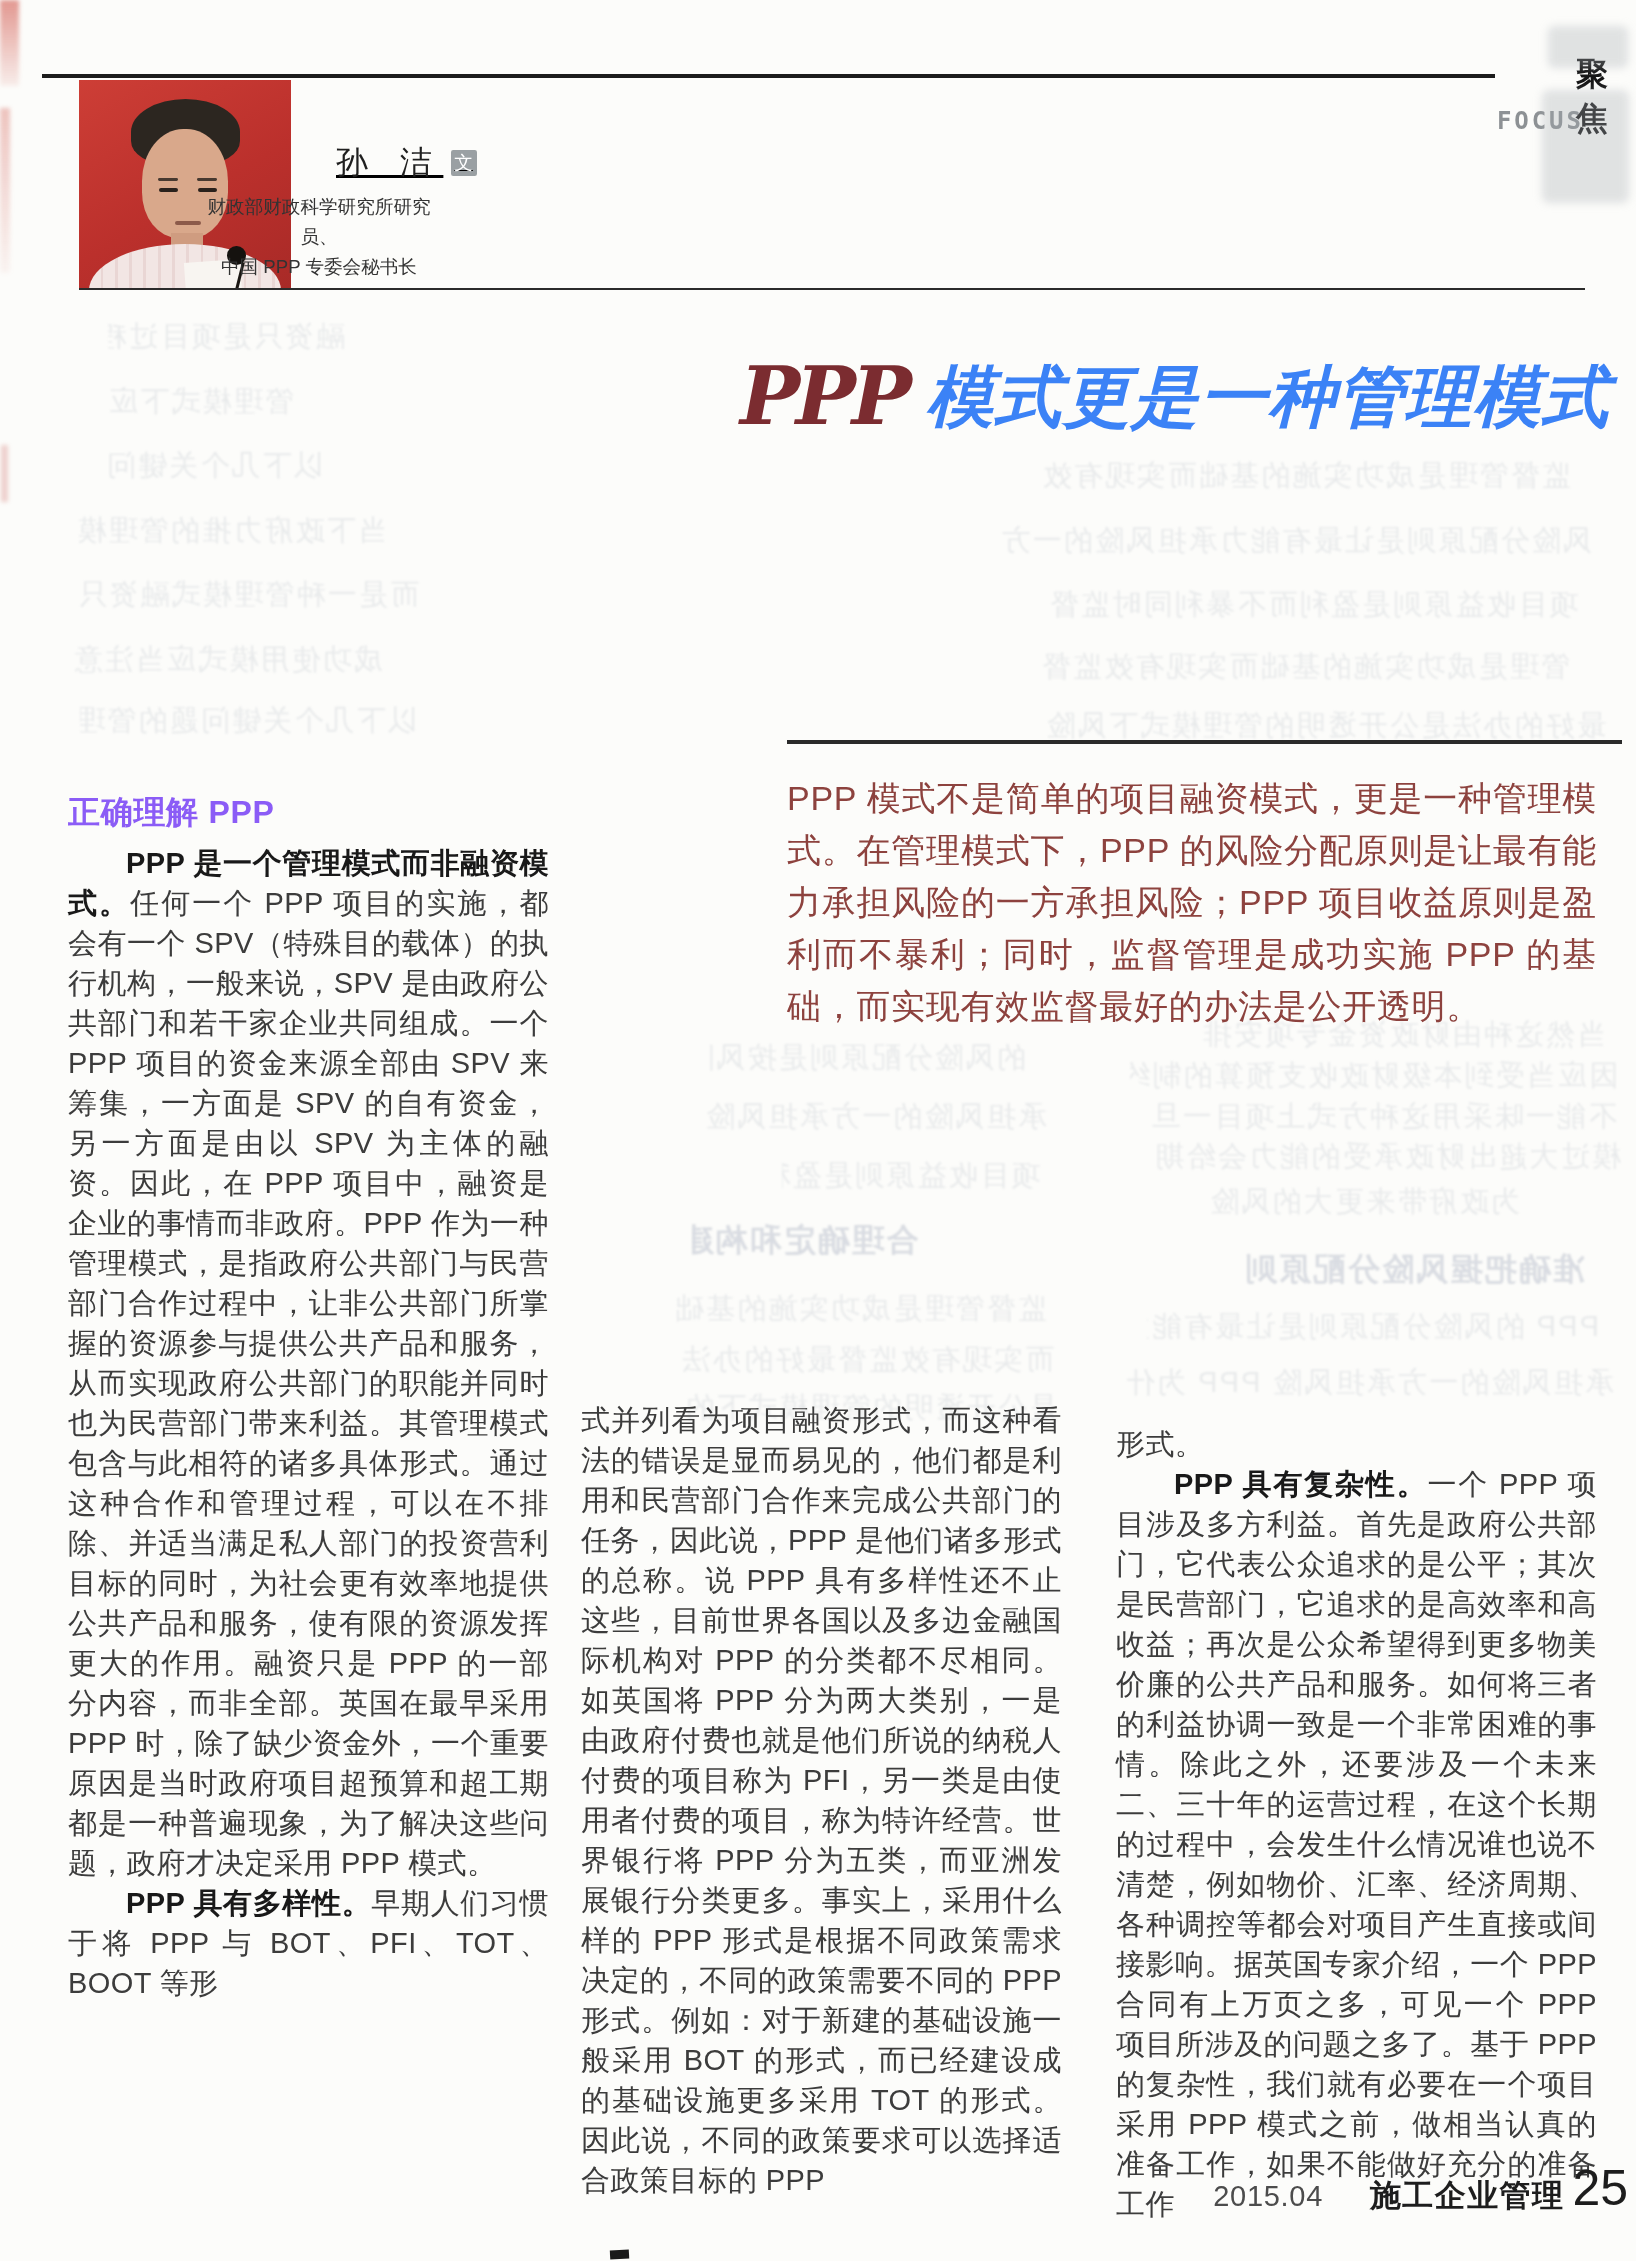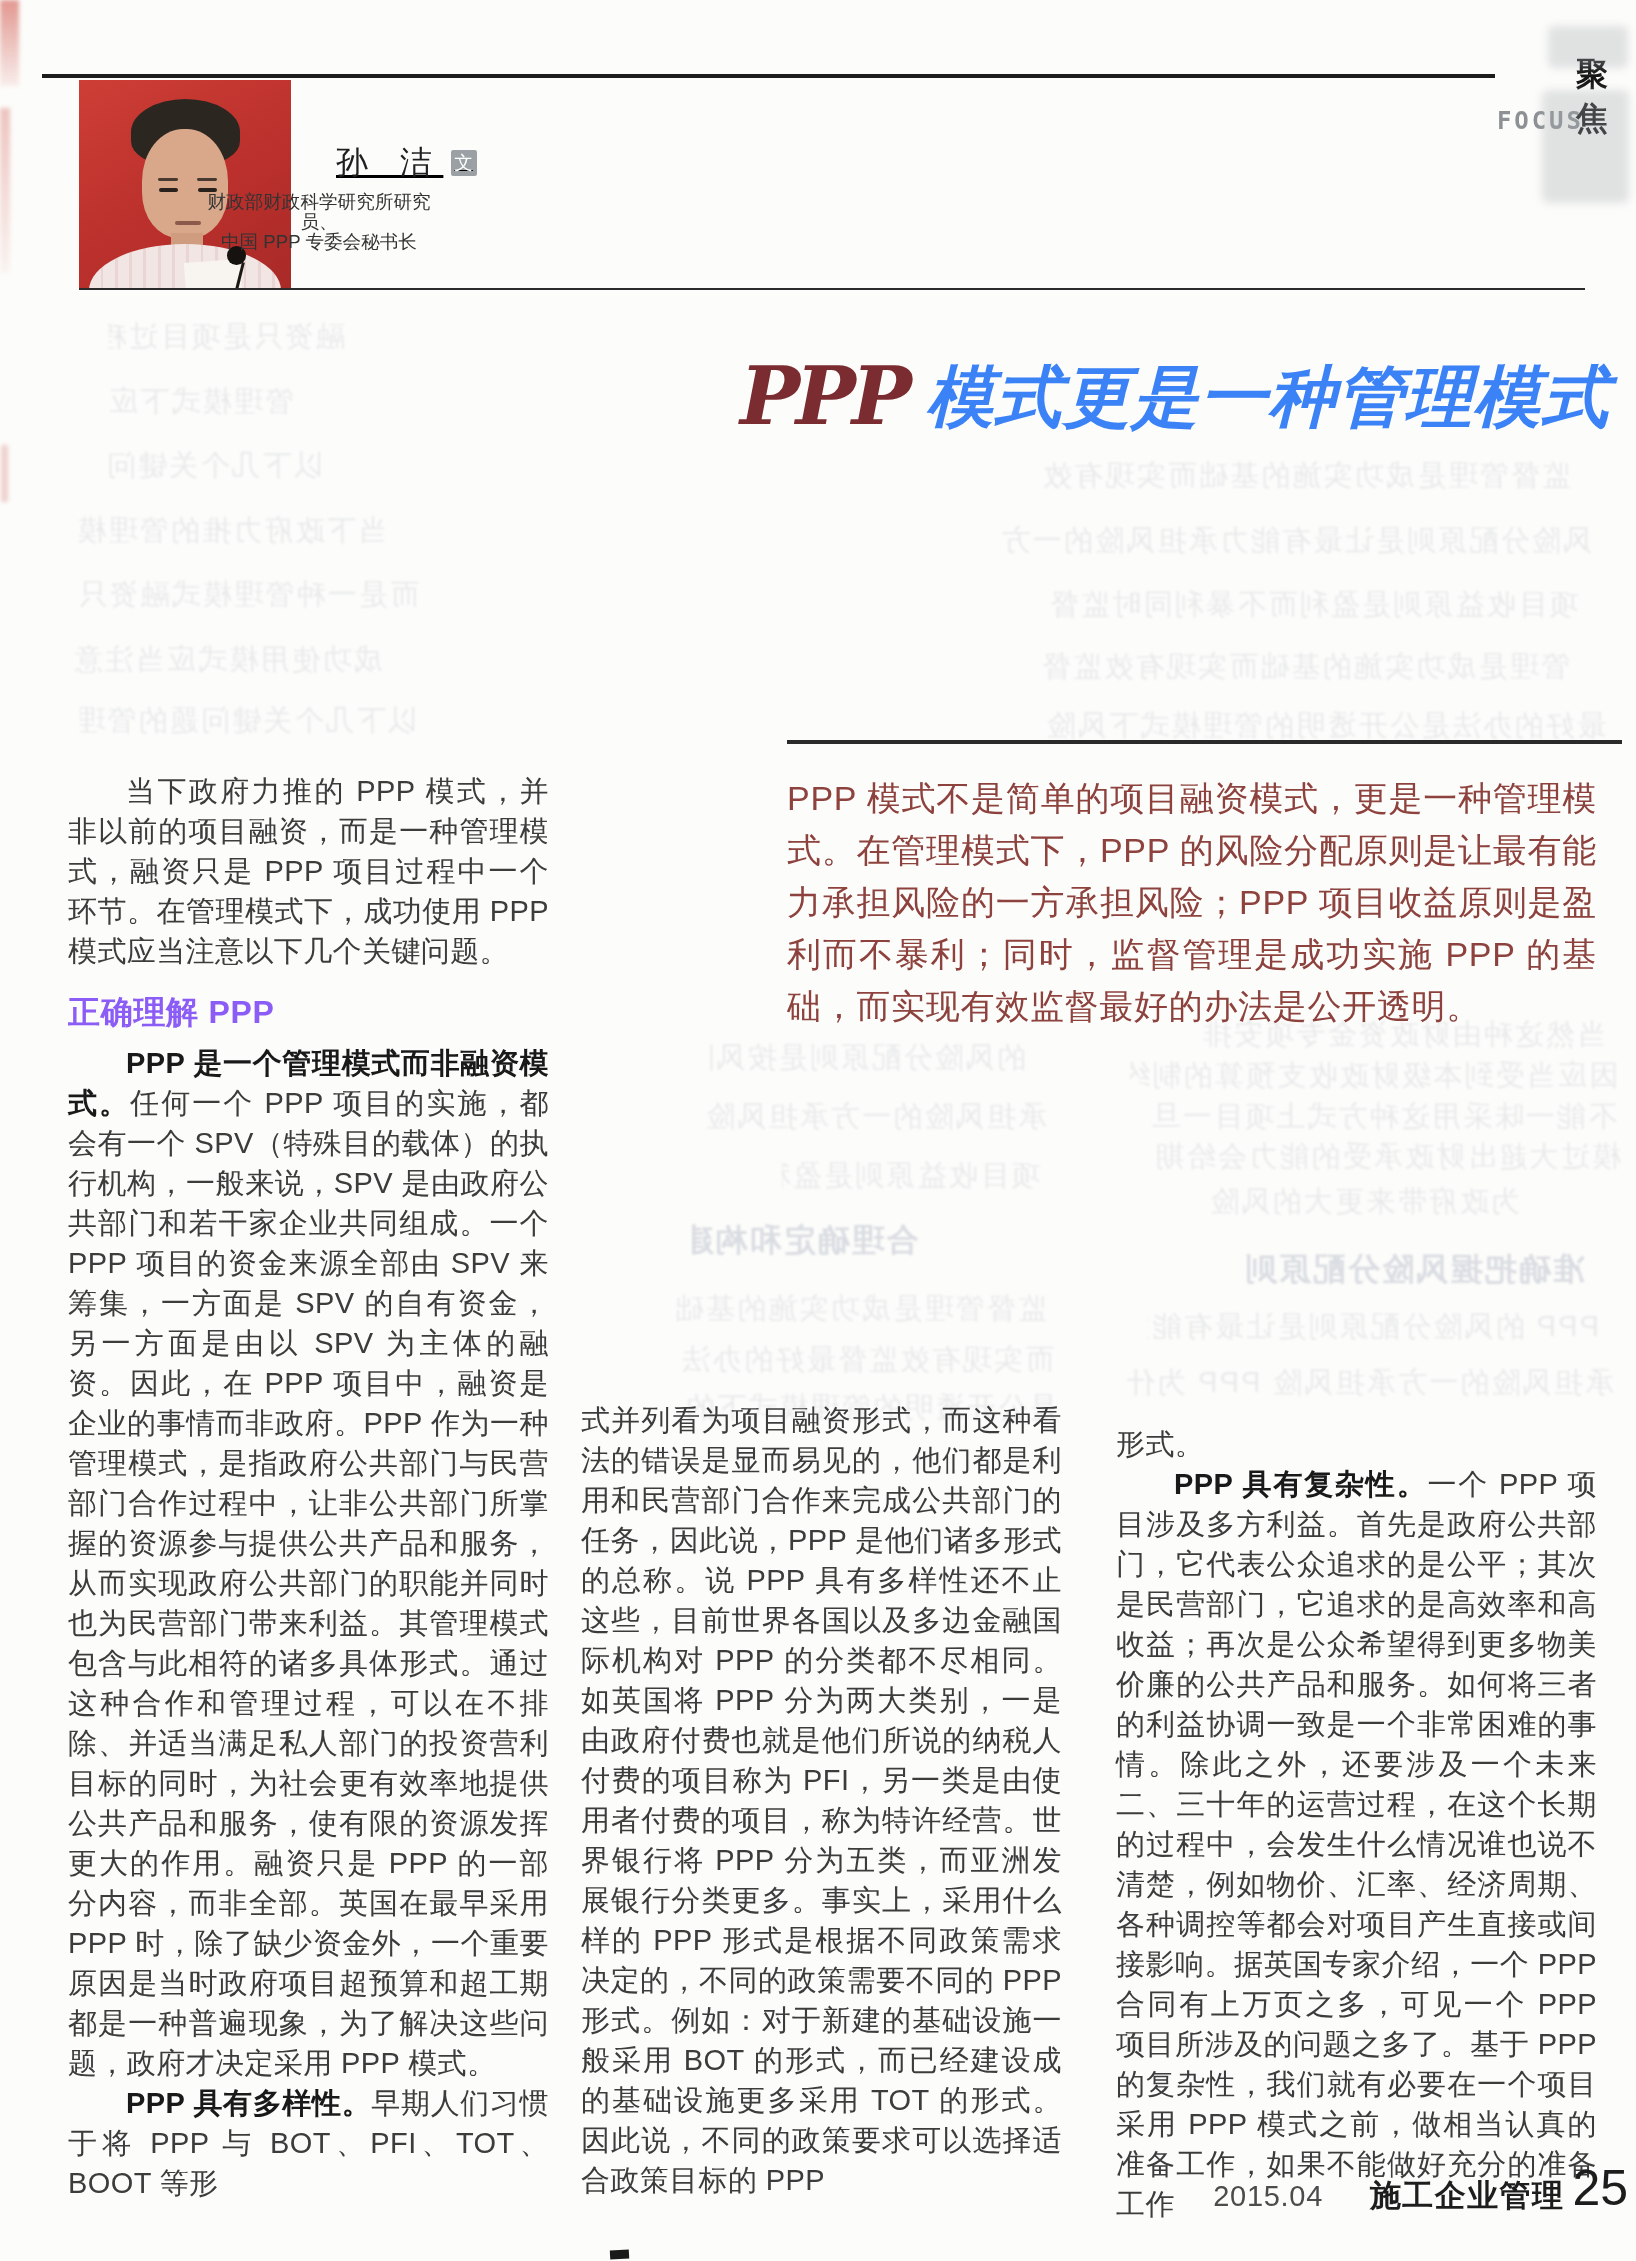--- a/index.html
+++ b/index.html
@@ -35,21 +35,21 @@
     border-radius:55% 55% 0 0 / 90% 90% 0 0;}
   .namecard{position:absolute;left:106px;top:181px;width:56px;height:34px;background:#f8f5f1;transform:rotate(-4deg);}
   .mic-head{position:absolute;left:148px;top:166px;width:18.6px;height:18.6px;background:#15120f;border-radius:50%;}
   .mic-stem{position:absolute;left:159px;top:182px;width:2.9px;height:32px;background:#1b1713;transform:rotate(14deg);}
   .author-rule{position:absolute;left:79px;top:288px;width:1506px;height:2.2px;background:#2b2b2b;}
   .author-name-row{position:absolute;left:336px;top:141px;display:flex;align-items:center;text-decoration:underline;}
   .author-name{font-size:32px;color:#1f1f1f;letter-spacing:11.5px;}
   .author-badge{width:26px;height:26px;margin-left:7.2px;background:#9aa0a3;color:#ffffff;
     font-size:18.6px;display:flex;align-items:center;justify-content:center;border-radius:2.2px;}
   .author-titles{position:absolute;left:199px;top:192px;width:240px;text-align:center;
-    font-size:18.6px;line-height:20px;color:#333333;}
+    font-size:18.6px;line-height:30px;color:#333333;}
   
   .headline{position:absolute;left:740px;top:353px;display:flex;align-items:center;white-space:nowrap;font-style:italic;}
   .headline-accent{font-family:"DejaVu Serif",serif;font-weight:bold;font-size:80px;line-height:86px;
     color:#7b2c30;letter-spacing:-4.3px;margin-right:18.6px;}
   .headline-rest{font-weight:bold;font-size:67px;line-height:83px;color:#3b82f6;letter-spacing:1.4px;}
   
   .summary-rule{position:absolute;left:787px;top:740px;width:835px;height:4.3px;background:#2a2a2a;}
   .summary{position:absolute;left:787px;top:772px;width:810px;
     font-size:34px;line-height:52px;color:#8d423e;text-align:justify;letter-spacing:0.7px;}
   
@@ -150,21 +150,20 @@
       <div class="ghost" style="left: 1147px; top: 1182px; width: 373px;">为政府带来更大的风险</div>
       <div class="ghost gbold" style="left: 1212px; top: 1248px; width: 373px;">准确把握风险分配原则</div>
       <div class="ghost" style="left: 1147px; top: 1307px; width: 452px;">PPP 的风险分配原则是让最有能力</div>
       <div class="ghost" style="left: 1126px; top: 1363px; width: 488px;">承担风险的一方承担风险 PPP 为什么</div>
     </div>
 
   <div class="summary-rule"></div>
   <div class="summary">PPP 模式不是简单的项目融资模式，更是一种管理模式。在管理模式下，PPP 的风险分配原则是让最有能力承担风险的一方承担风险；PPP 项目收益原则是盈利而不暴利；同时，监督管理是成功实施 PPP 的基础，而实现有效监督最好的办法是公开透明。</div>
 
   <div class="col col-left">
-    <p class="ind">当下政府力推的 PPP 模式，并非以前的项目融资，而是一种管理模式，融资只是 PPP 项目过程中一个环节。在管理模式下，成功使用 PPP 模式应当注意以下几个关键问题。</p>
     <p class="subhead">正确理解 PPP</p>
     <p class="ind"><span class="lead">PPP 是一个管理模式而非融资模式。</span><span>任何一个 PPP 项目的实施，都会有一个 SPV（特殊目的载体）的执行机构，一般来说，SPV 是由政府公共部门和若干家企业共同组成。一个 PPP 项目的资金来源全部由 SPV 来筹集，一方面是 SPV 的自有资金，另一方面是由以 SPV 为主体的融资。因此，在 PPP 项目中，融资是企业的事情而非政府。PPP 作为一种管理模式，是指政府公共部门与民营部门合作过程中，让非公共部门所掌握的资源参与提供公共产品和服务，从而实现政府公共部门的职能并同时也为民营部门带来利益。其管理模式包含与此相符的诸多具体形式。通过这种合作和管理过程，可以在不排除、并适当满足私人部门的投资营利目标的同时，为社会更有效率地提供公共产品和服务，使有限的资源发挥更大的作用。融资只是 PPP 的一部分内容，而非全部。英国在最早采用 PPP 时，除了缺少资金外，一个重要原因是当时政府项目超预算和超工期都是一种普遍现象，为了解决这些问题，政府才决定采用 PPP 模式。</span></p>
     <p class="ind"><span class="lead">PPP 具有多样性。</span><span>早期人们习惯于将 PPP 与 BOT、PFI、TOT、BOOT 等形</span></p>
   </div>
 
   <div class="col col-mid">
     <p>式并列看为项目融资形式，而这种看法的错误是显而易见的，他们都是利用和民营部门合作来完成公共部门的任务，因此说，PPP 是他们诸多形式的总称。说 PPP 具有多样性还不止这些，目前世界各国以及多边金融国际机构对 PPP 的分类都不尽相同。如英国将 PPP 分为两大类别，一是由政府付费也就是他们所说的纳税人付费的项目称为 PFI，另一类是由使用者付费的项目，称为特许经营。世界银行将 PPP 分为五类，而亚洲发展银行分类更多。事实上，采用什么样的 PPP 形式是根据不同政策需求决定的，不同的政策需要不同的 PPP 形式。例如：对于新建的基础设施一般采用 BOT 的形式，而已经建设成的基础设施更多采用 TOT 的形式。因此说，不同的政策要求可以选择适合政策目标的 PPP</p>
   </div>
 
   <div class="col col-right">

